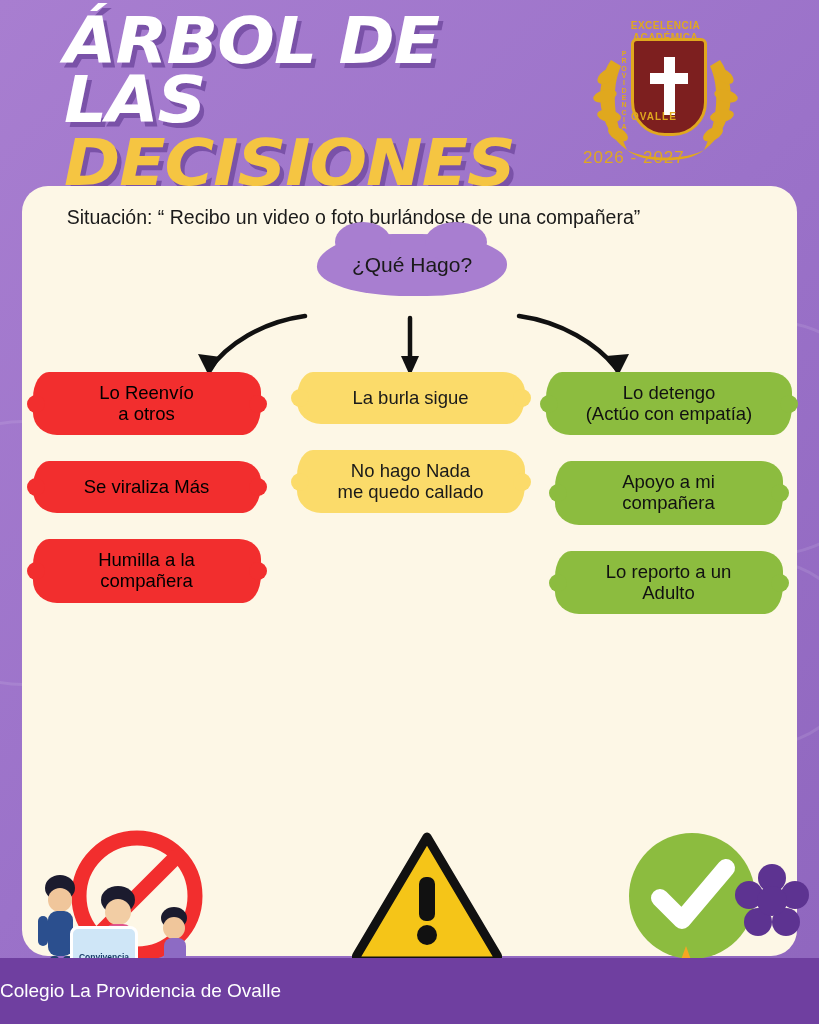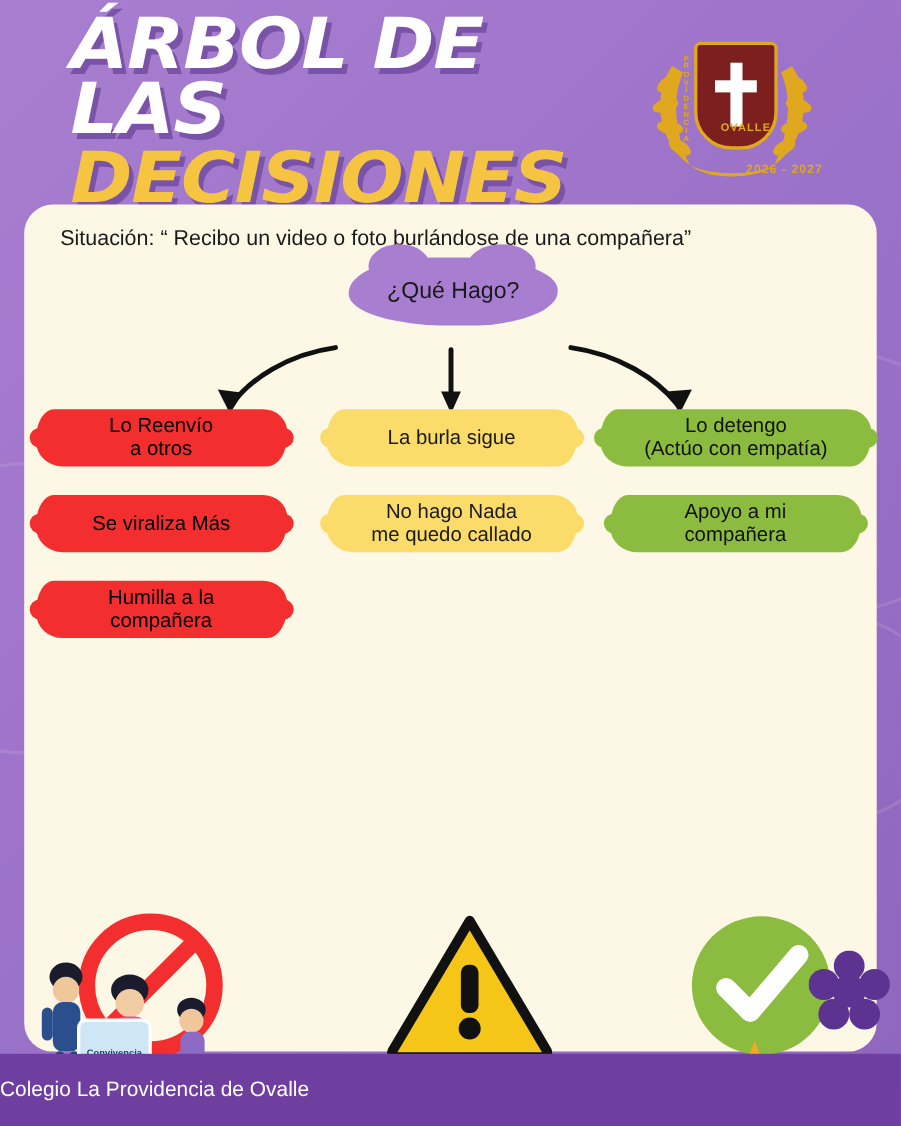--- a/index.html
+++ b/index.html
@@ -129,35 +129,35 @@
     font-weight: bold;
     line-height: 1.05;
     text-align: center;
   }
   .crest-side.left { left: 34px; }
   .crest-ovalle {
     position: absolute;
     left: 48px;
     top: 103px;
     width: 70px;
-    text-align: right;
+    text-align: left;
     color: #e0a81e;
     font-size: 10px;
     font-weight: bold;
     letter-spacing: 1px;
   }
   .crest-year {
     position: absolute;
     left: 0;
     top: 140px;
     width: 165px;
-    text-align: right;
+    text-align: left;
     color: #e0a81e;
-    font-size: 11px;
-    font-weight: bold;
+    font-size: 17px;
+    font-weight: normal;
     letter-spacing: 1px;
   }
 
   
   .card {
     position: absolute;
     left: 22px;
     top: 186px;
     width: 775px;
     height: 770px;
@@ -165,20 +165,21 @@
     border-radius: 26px;
   }
   .situation {
     position: absolute;
     left: 0;
     top: 20px;
     width: 639px;
     text-align: center;
     font-size: 19.5px;
     color: #1a1a1a;
+    padding-left: 12px;
   }
 
   
   .question-blob {
     position: absolute;
     left: 295px;
     top: 48px;
     width: 190px;
     height: 62px;
     background: #a87ed0;
@@ -231,21 +232,21 @@
     margin: 0 auto 26px auto;
     width: 228px;
     min-height: 52px;
     display: flex;
     align-items: center;
     justify-content: center;
     text-align: center;
     font-size: 18.5px;
     line-height: 1.12;
     color: #1a1a1a;
-    padding: 0 12px;
+    padding: 11px 12px;
     box-sizing: border-box;
     border-radius: 16px 22px 18px 24px / 26px 20px 28px 22px;
   }
   .blob.red { background: #f22e2e; color: #000; }
   .blob.yellow { background: #fbdb6a; color: #1a1a1a; }
   .blob.green { background: #8cbc3f; color: #111; font-weight: normal; }
   .blob.w-wide { width: 246px; }
 
   
   .blob::before, .blob::after {
@@ -378,20 +379,21 @@
           <ellipse cx="22" cy="88" rx="12" ry="6" transform="rotate(-15 22 88)"></ellipse>
           <ellipse cx="26" cy="108" rx="12" ry="6" transform="rotate(10 26 108)"></ellipse>
           <ellipse cx="35" cy="126" rx="11" ry="6" transform="rotate(30 35 126)"></ellipse>
           <ellipse cx="141" cy="68" rx="11" ry="6" transform="rotate(35 141 68)"></ellipse>
           <ellipse cx="143" cy="88" rx="12" ry="6" transform="rotate(15 143 88)"></ellipse>
           <ellipse cx="139" cy="108" rx="12" ry="6" transform="rotate(-10 139 108)"></ellipse>
           <ellipse cx="130" cy="126" rx="11" ry="6" transform="rotate(-30 130 126)"></ellipse>
           <path d="M44 142 C60 156, 105 156, 121 142 C104 152, 62 152, 44 142 Z"></path>
         </g>
       </svg>
+      <div class="crest-top-text">EXCELENCIA<br>ACADÉMICA</div>
       <div class="crest-side left">P<br>R<br>O<br>V<br>I<br>D<br>E<br>N<br>C<br>I<br>A</div>
       <div class="crest-shield">
         <div class="crest-cross-v"></div>
         <div class="crest-cross-h"></div>
       </div>
       <div class="crest-ovalle">OVALLE</div>
       <div class="crest-year">2026 - 2027</div>
     </div>
   </div>
 
@@ -428,20 +430,22 @@
         <div class="blob yellow" style="white-space:pre-line">La burla sigue</div>
         <div class="blob yellow" style="white-space:pre-line">No hago Nada
 me quedo callado</div>
       </div>
 
       <div class="column c3">
         <div class="blob green w-wide" style="white-space:pre-line">Lo detengo
 (Actúo con empatía)</div>
         <div class="blob green" style="white-space:pre-line">Apoyo a mi
 compañera</div>
+        <div class="blob green" style="white-space:pre-line">Lo reporto a un
+Adulto</div>
       </div>
     </div>
 
     <div class="icon-row">
       <div class="icon-wrap i1">
         <svg width="140" height="140" viewBox="0 0 140 140">
           <circle cx="70" cy="70" r="58" fill="none" stroke="#f22e2e" stroke-width="15"></circle>
           <line x1="29" y1="111" x2="111" y2="29" stroke="#f22e2e" stroke-width="15" stroke-linecap="butt"></line>
         </svg>
       </div>

